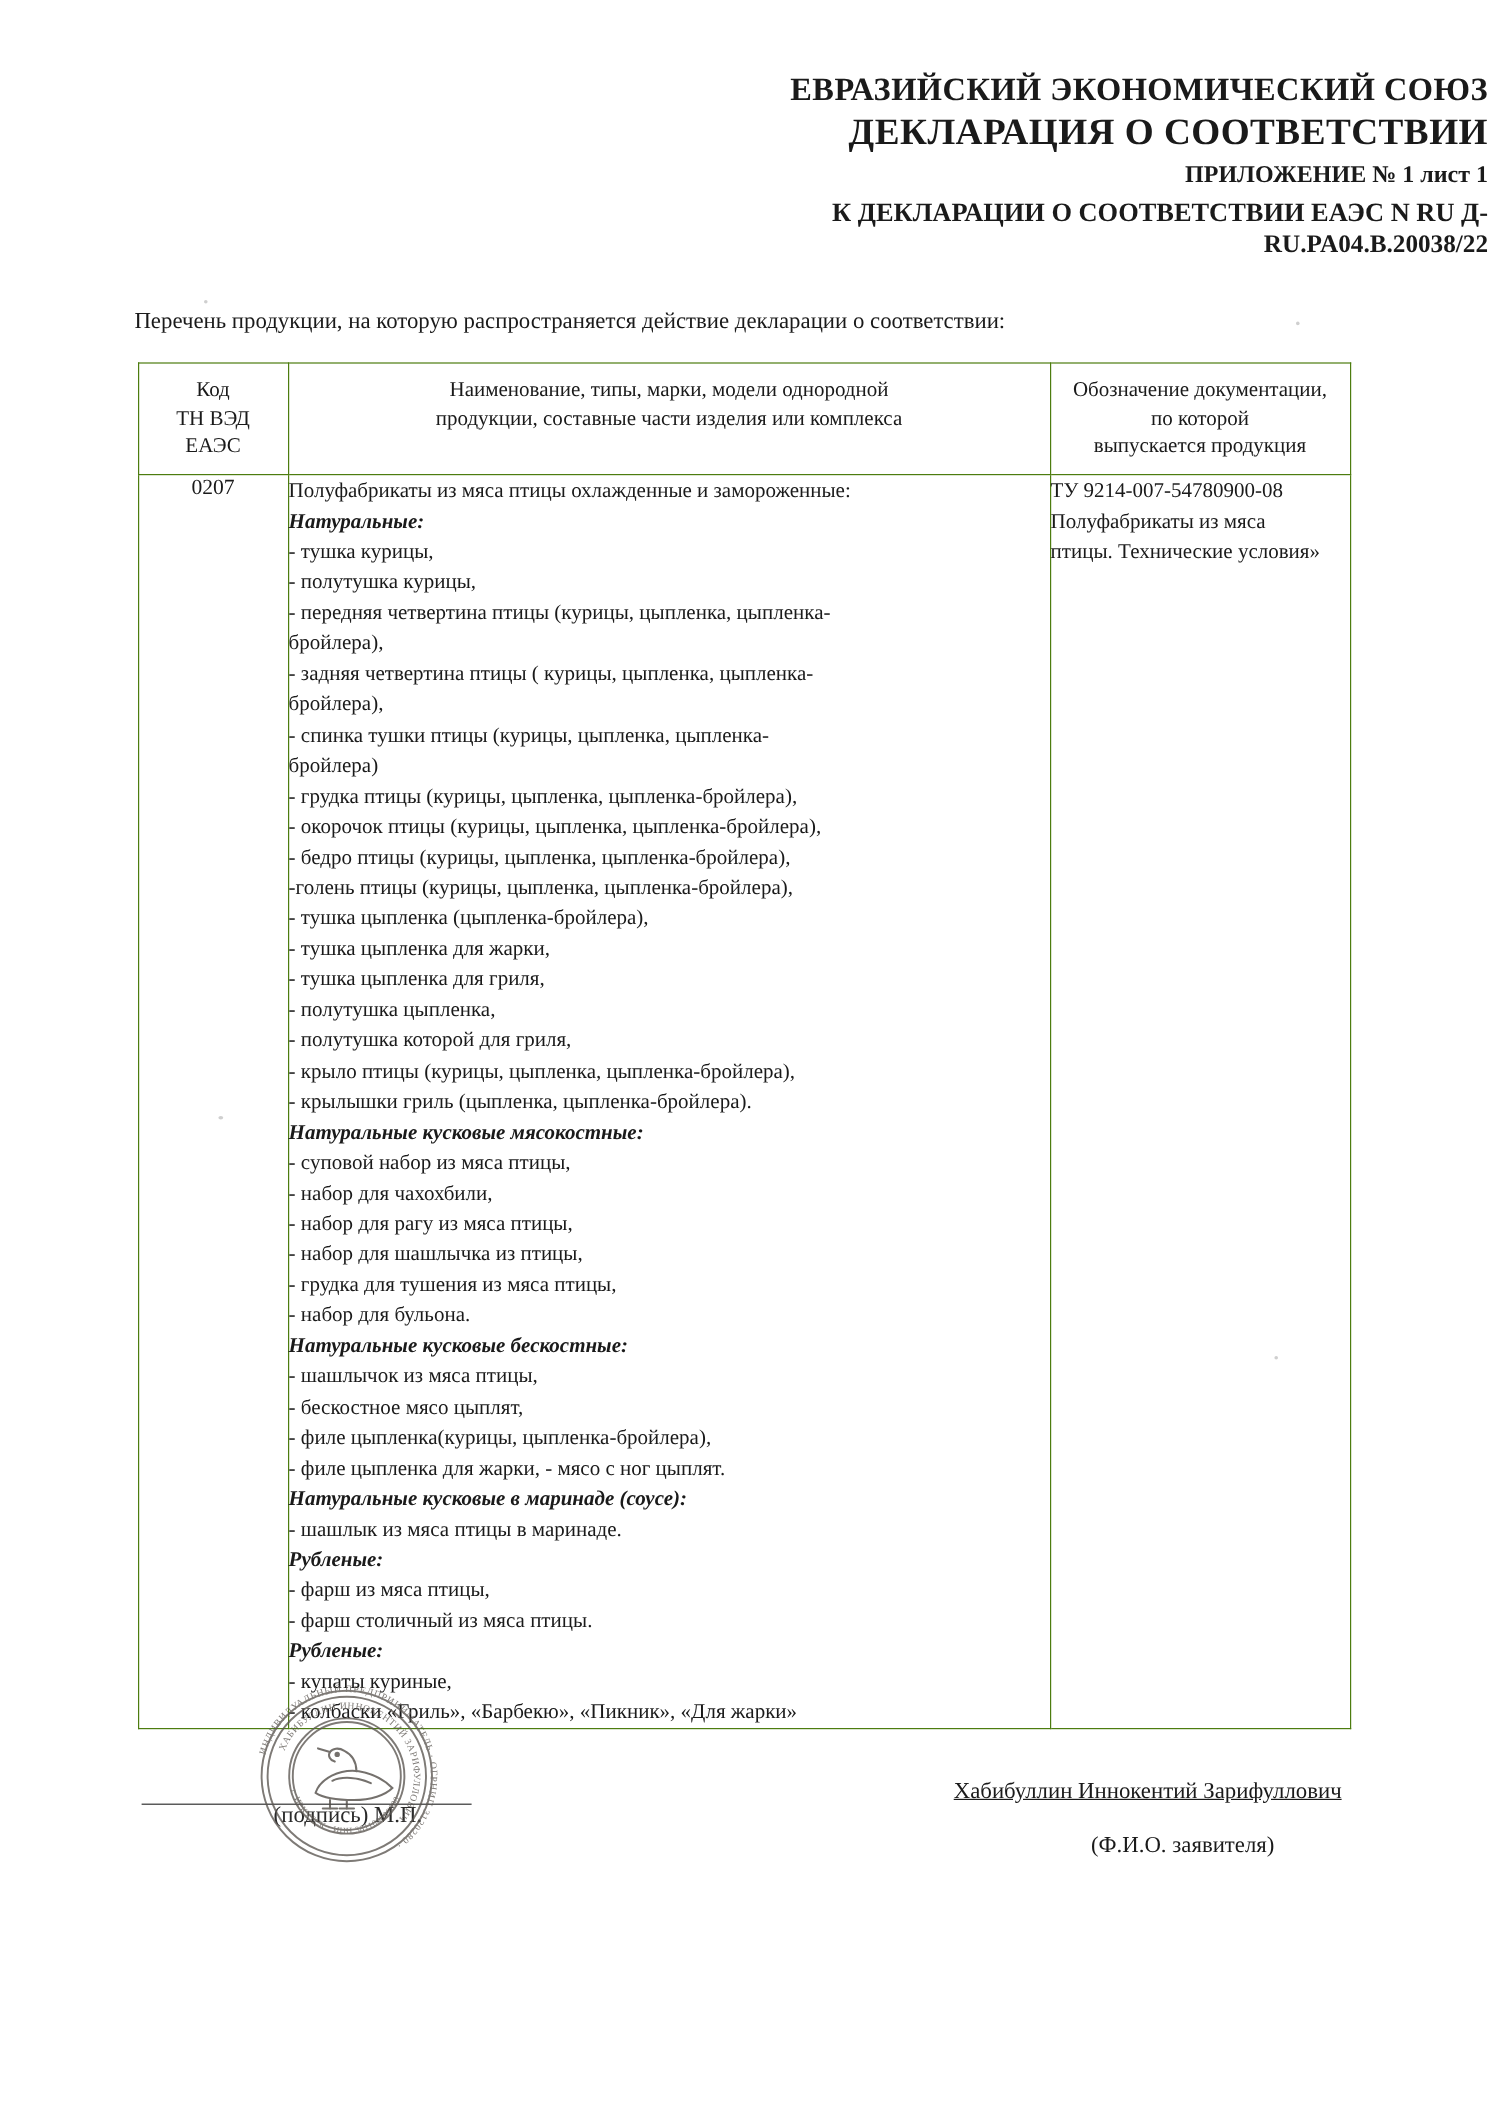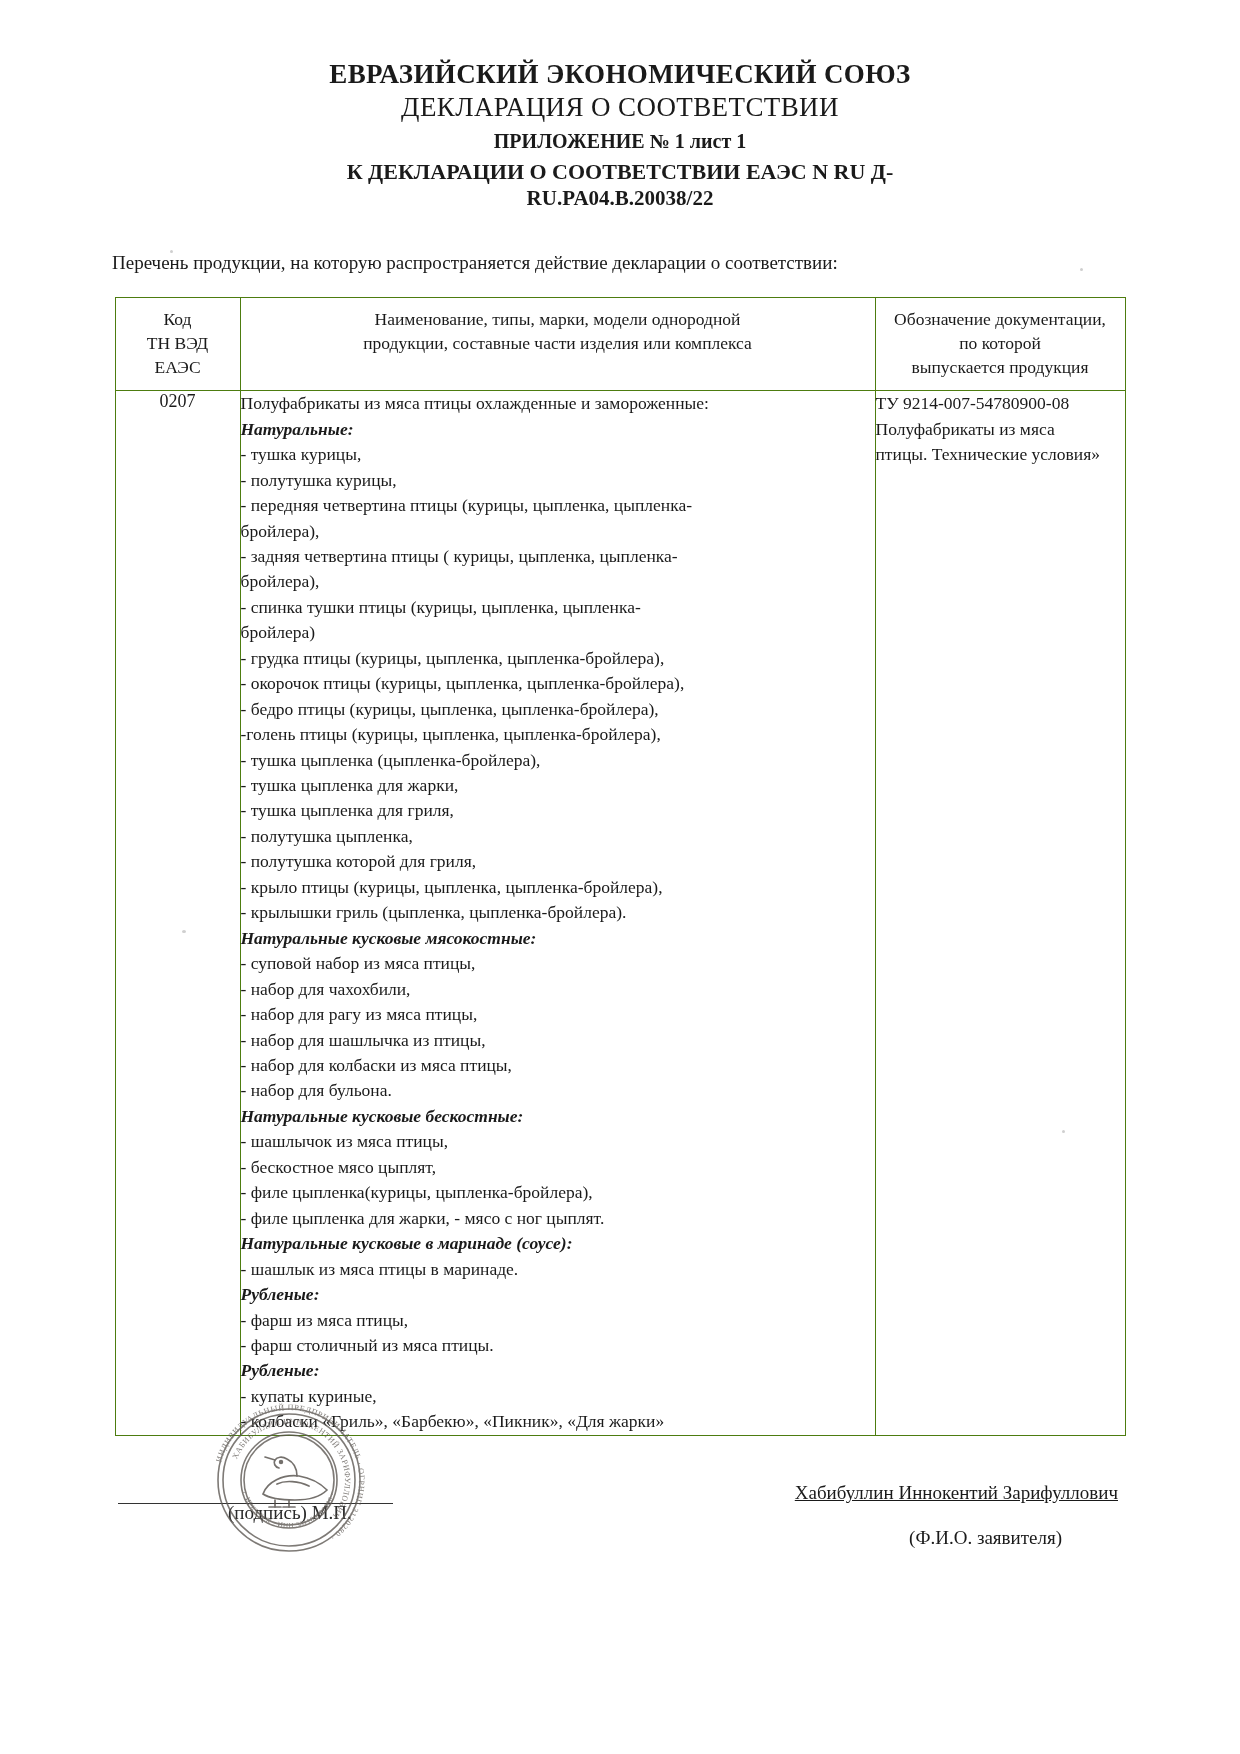--- a/index.html
+++ b/index.html
@@ -16,32 +16,32 @@
     overflow: hidden;
   }
   .page {
     position: absolute;
     inset: 0;
     padding: 0;
   }
 
   
   .header {
-    text-align: center;
+    text-align: right;
     padding-top: 58px;
   }
   .header .line1 {
     font-size: 27px;
     font-weight: bold;
     letter-spacing: 0.4px;
     line-height: 1.22;
   }
   .header .line2 {
-    font-size: 27px;
-    font-weight: normal;
+    font-size: 31px;
+    font-weight: bold;
     letter-spacing: 0.4px;
     line-height: 1.22;
   }
   .header .line3 {
     font-size: 20px;
     font-weight: bold;
     margin-top: 5px;
     line-height: 1.25;
   }
   .header .line4 {
@@ -240,21 +240,21 @@
               <span class="plain">- тушка цыпленка для гриля,</span>
               <span class="plain">- полутушка цыпленка,</span>
               <span class="plain">- полутушка которой для гриля,</span>
               <span class="plain">- крыло птицы (курицы, цыпленка, цыпленка-бройлера),</span>
               <span class="plain">- крылышки гриль (цыпленка, цыпленка-бройлера).</span>
               <span class="ital">Натуральные кусковые мясокостные:</span>
               <span class="plain">- суповой набор из мяса птицы,</span>
               <span class="plain">- набор для чахохбили,</span>
               <span class="plain">- набор для рагу из мяса птицы,</span>
               <span class="plain">- набор для шашлычка из птицы,</span>
-              <span class="plain">- набор для колбаски из мяса птицы,</span>
+              <span class="plain">- грудка для тушения из мяса птицы,</span>
               <span class="plain">- набор для бульона.</span>
               <span class="ital">Натуральные кусковые бескостные:</span>
               <span class="plain">- шашлычок из мяса птицы,</span>
               <span class="plain">- бескостное мясо цыплят,</span>
               <span class="plain">- филе  цыпленка(курицы, цыпленка-бройлера),</span>
               <span class="plain">- филе цыпленка для жарки, - мясо с ног цыплят.</span>
               <span class="ital">Натуральные кусковые в маринаде (соусе):</span>
               <span class="plain">- шашлык из мяса птицы в маринаде.</span>
               <span class="ital">Рубленые:</span>
               <span class="plain">- фарш из мяса птицы,</span>

